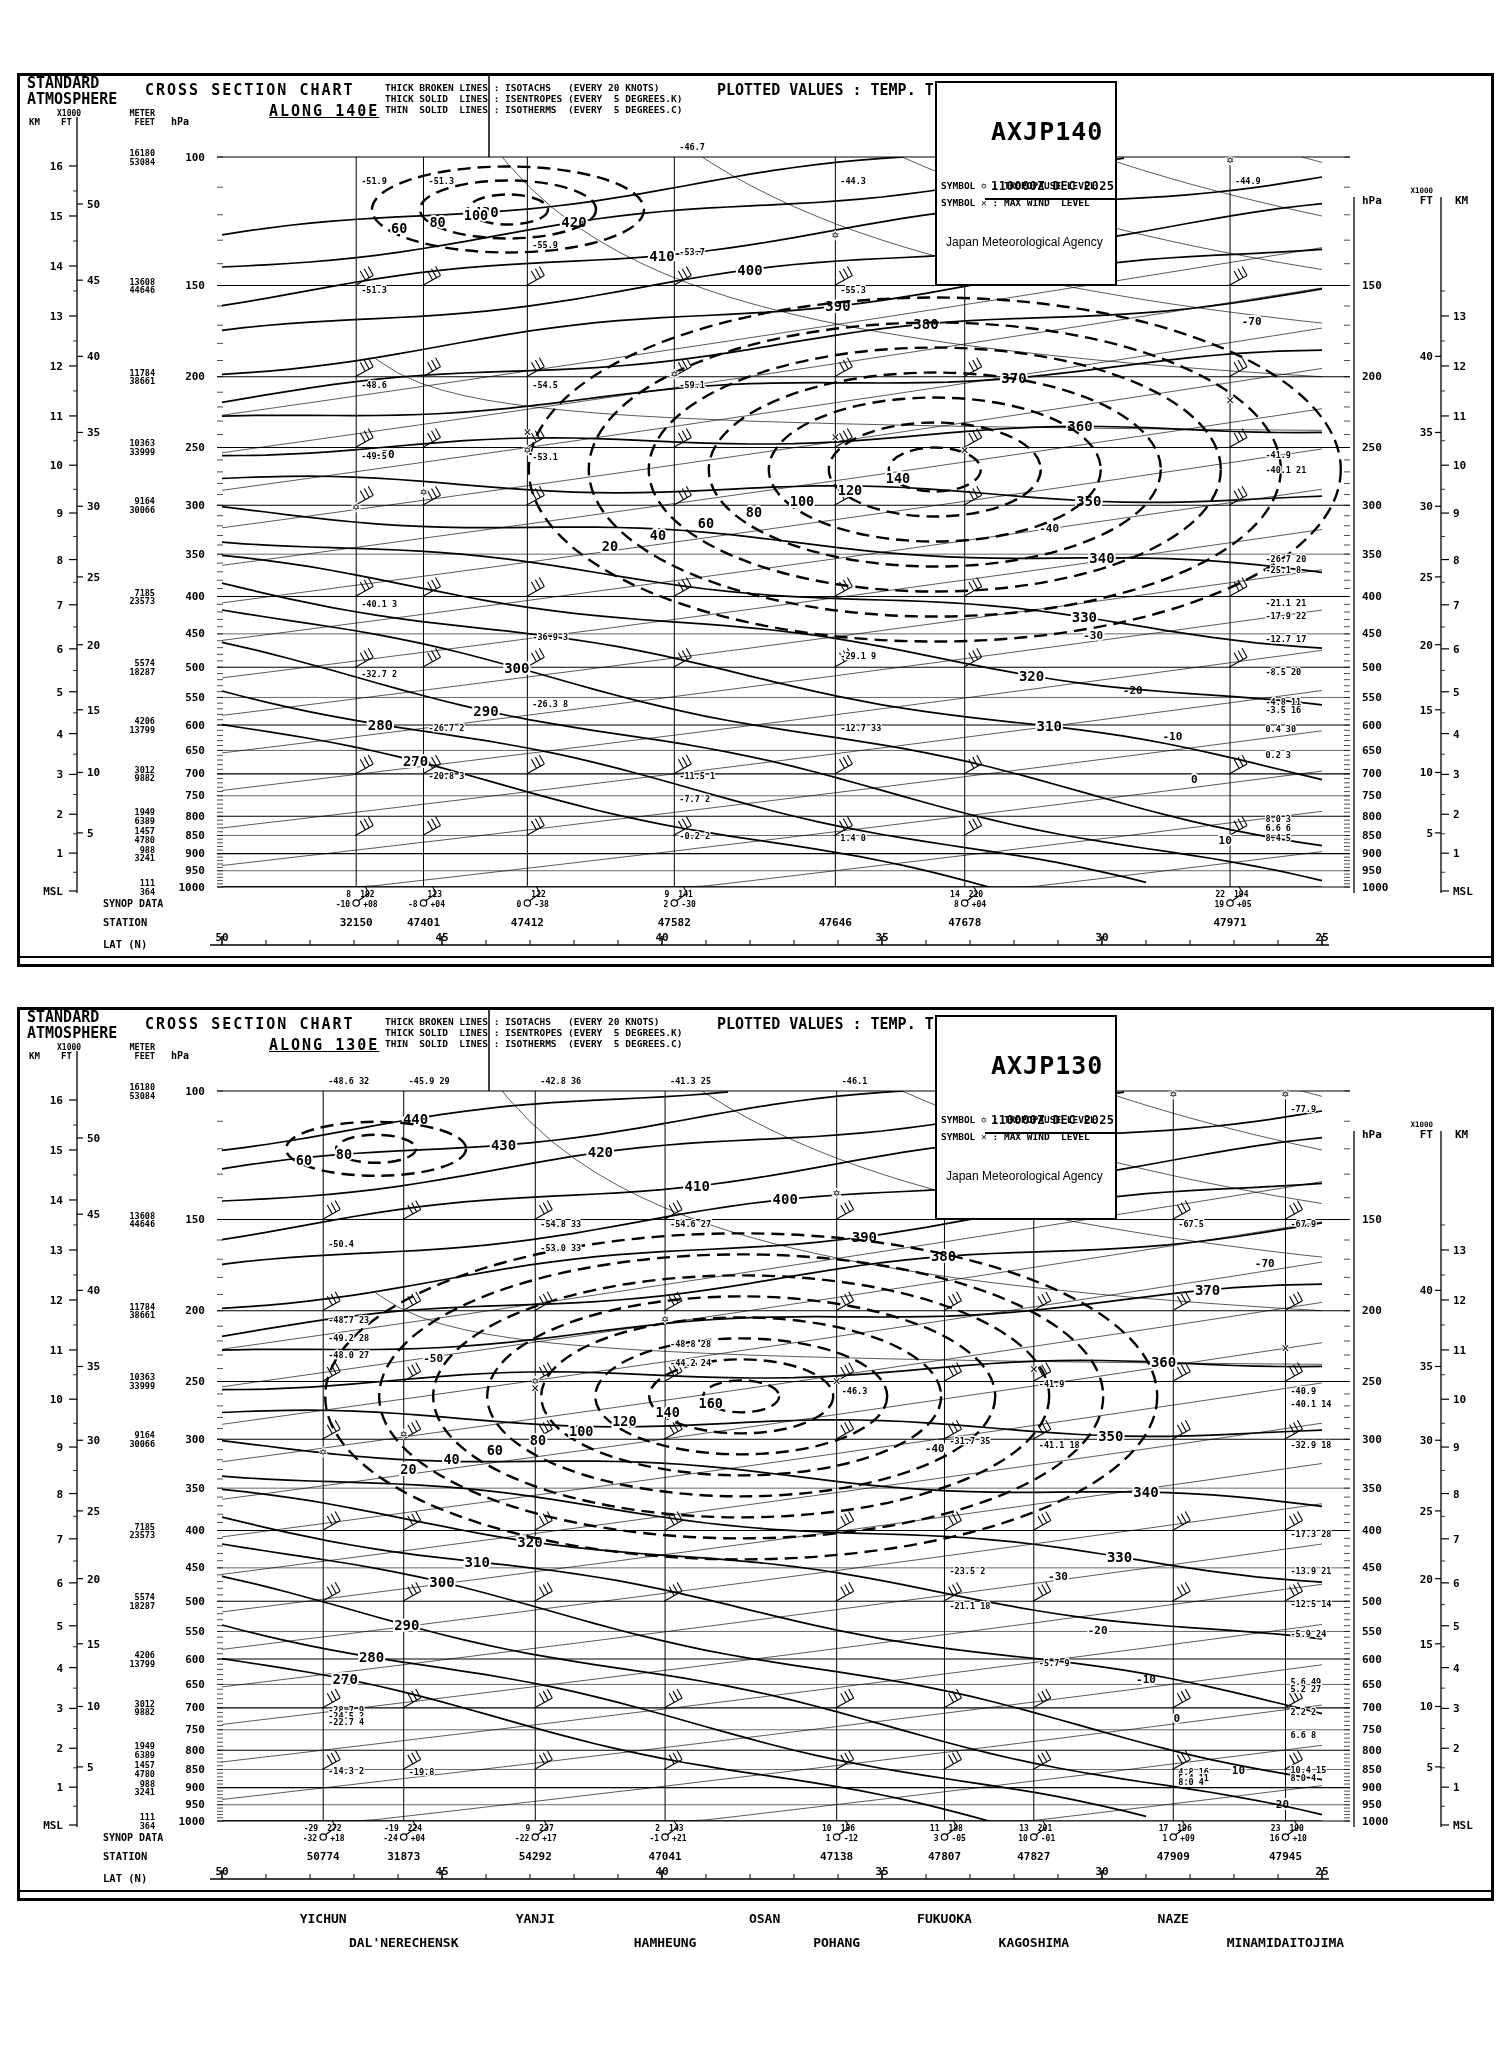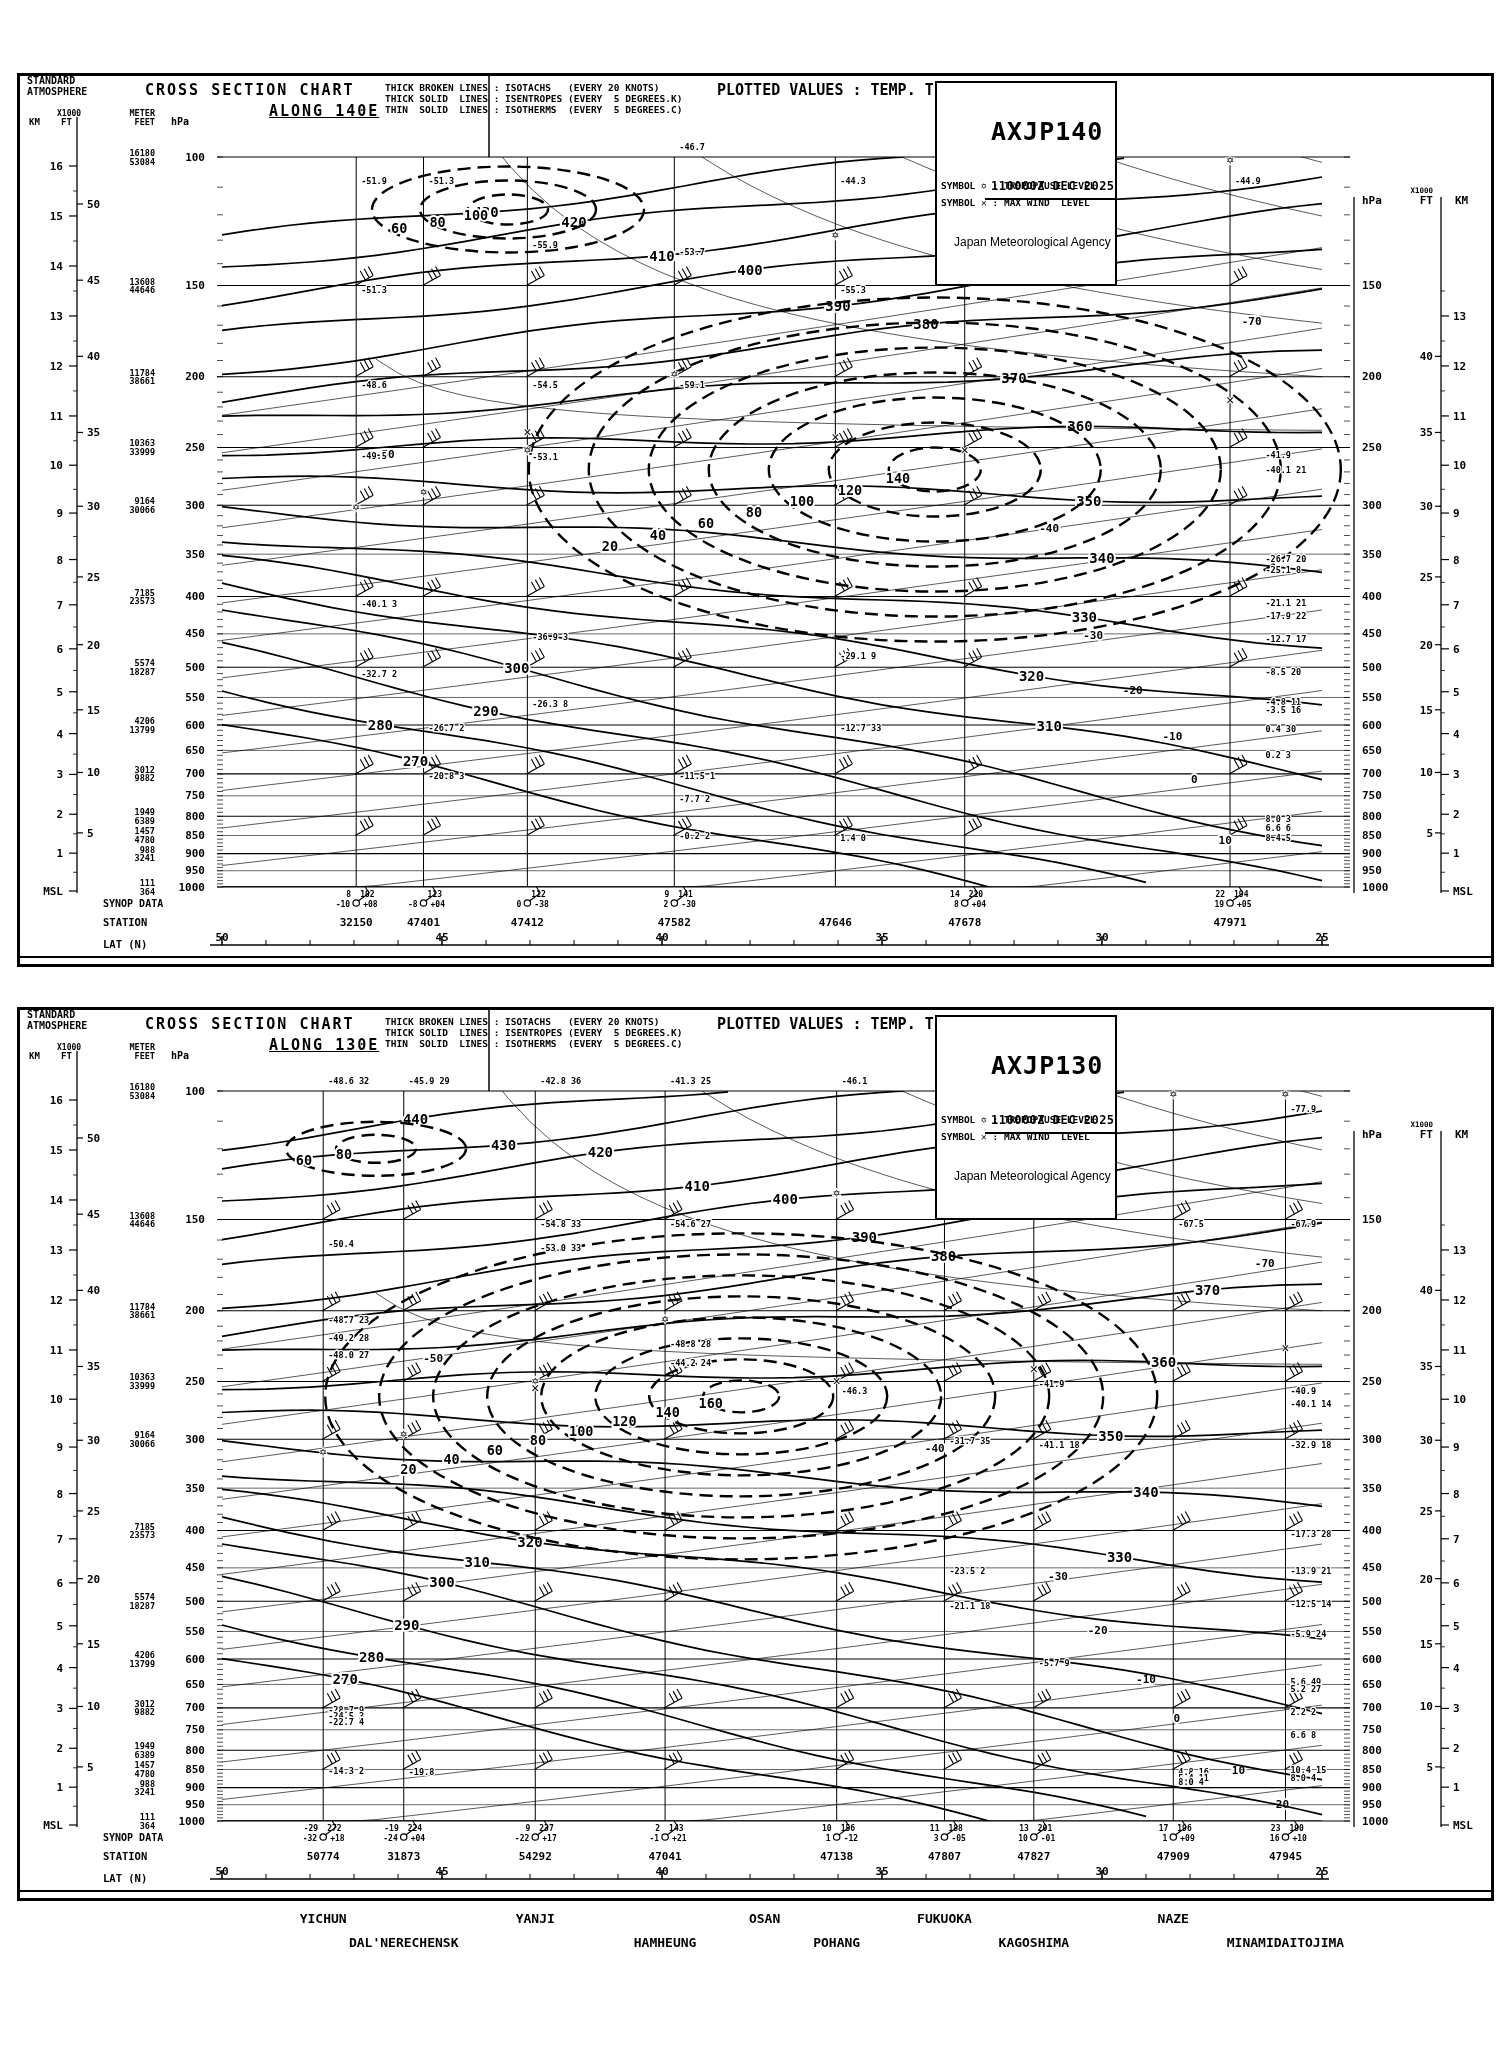--- a/index.html
+++ b/index.html
@@ -4,30 +4,30 @@
 <style>
   html,body{margin:0;padding:0;background:#fff;}
   body{width:1512px;height:2059px;overflow:hidden;color:#000;
        font-family:"DejaVu Sans Mono",monospace;}
   .panel{position:relative;width:1477px;margin-left:17px;}
   .panel.first{margin-top:73px;}
   .panel.second{margin-top:40px;}
   .panel-box{position:relative;width:1477px;height:894px;}
   .panel-box > svg{position:absolute;left:0;top:0;}
   .ovl{position:absolute;white-space:pre;line-height:1.05;}
-  .std{left:10px;top:3px;font-size:10px;font-weight:bold;}
+  .std{left:10px;top:3px;font-size:15px;font-weight:bold;}
   .t1{left:128px;top:10px;font-size:15px;font-weight:bold;letter-spacing:2px;}
   .t2{left:252px;top:31px;font-size:15px;font-weight:bold;letter-spacing:2px;text-decoration:underline;}
   .leg{left:368px;top:9px;font-size:9.5px;font-weight:bold;line-height:11px;}
   .pnote{left:700px;top:10px;font-size:15px;font-weight:bold;}
   .idbox{left:918px;top:8px;width:178px;border:2.5px solid #000;background:#fff;}
   .idbox .r1{padding:2px 6px 3px 6px;border-bottom:2px solid #000;margin-left:48px;}
   .idbox .code{font-size:25px;font-weight:bold;letter-spacing:1px;line-height:26px;}
   .idbox .dt{font-size:12px;font-weight:bold;letter-spacing:.5px;line-height:17px;}
-  .idbox .ag{font-family:"Liberation Sans",sans-serif;font-size:12px;padding:2px 17px;}
+  .idbox .ag{font-family:"Liberation Sans",sans-serif;font-size:12px;padding:2px 9px;}
   .syms{left:924px;top:104px;font-size:9.5px;font-weight:bold;line-height:17px;}
   .names{position:relative;width:1477px;height:62px;}
 </style>
 </head>
 <body>
 
 <section class="panel first">
   <div class="panel-box">
     <svg id="chart0" width="1477" height="894">
         <rect x="1.5" y="1.5" width="1474" height="891" fill="none" stroke="#000" stroke-width="3"></rect>

